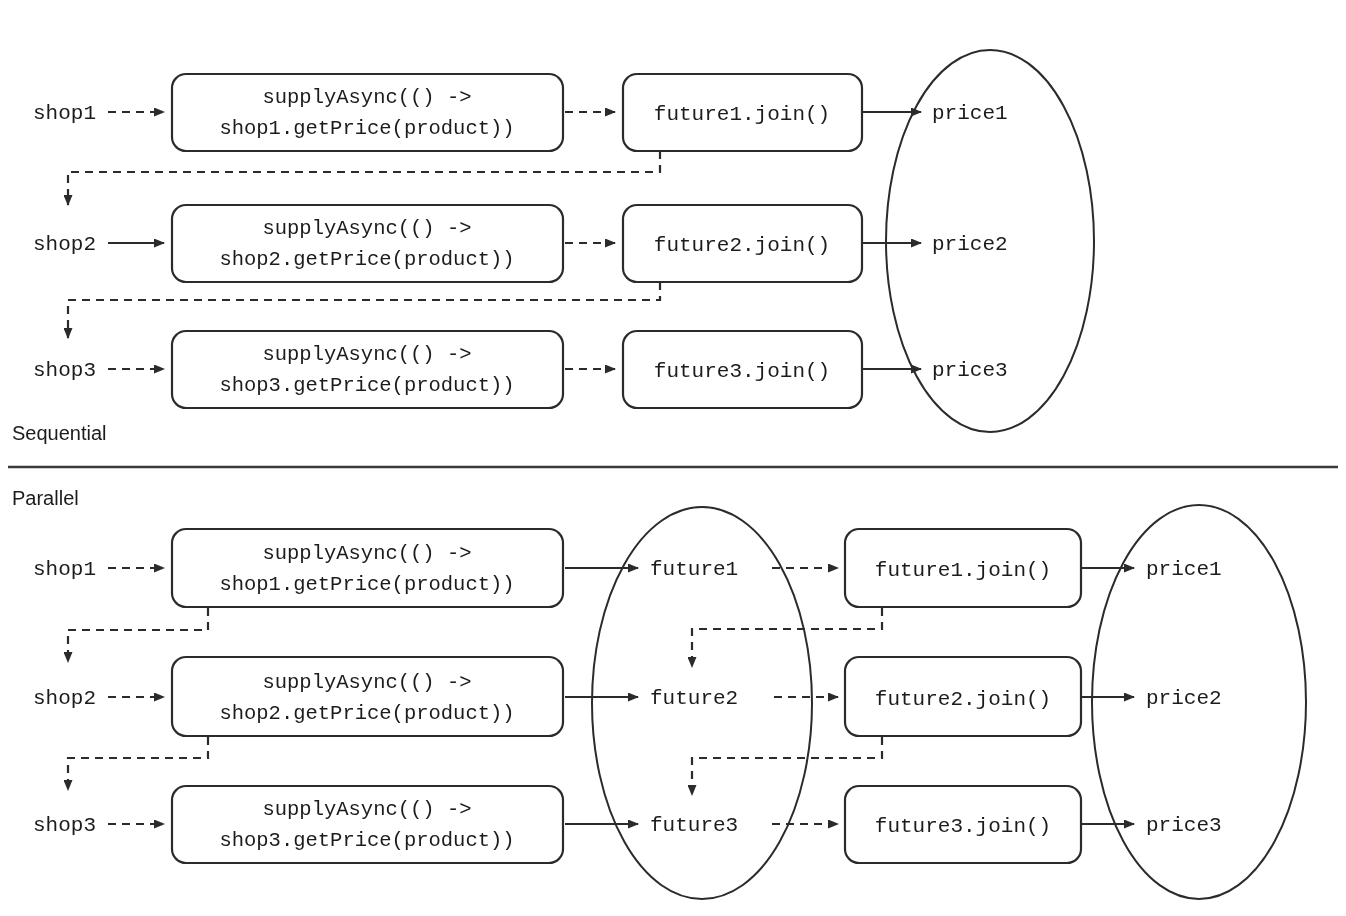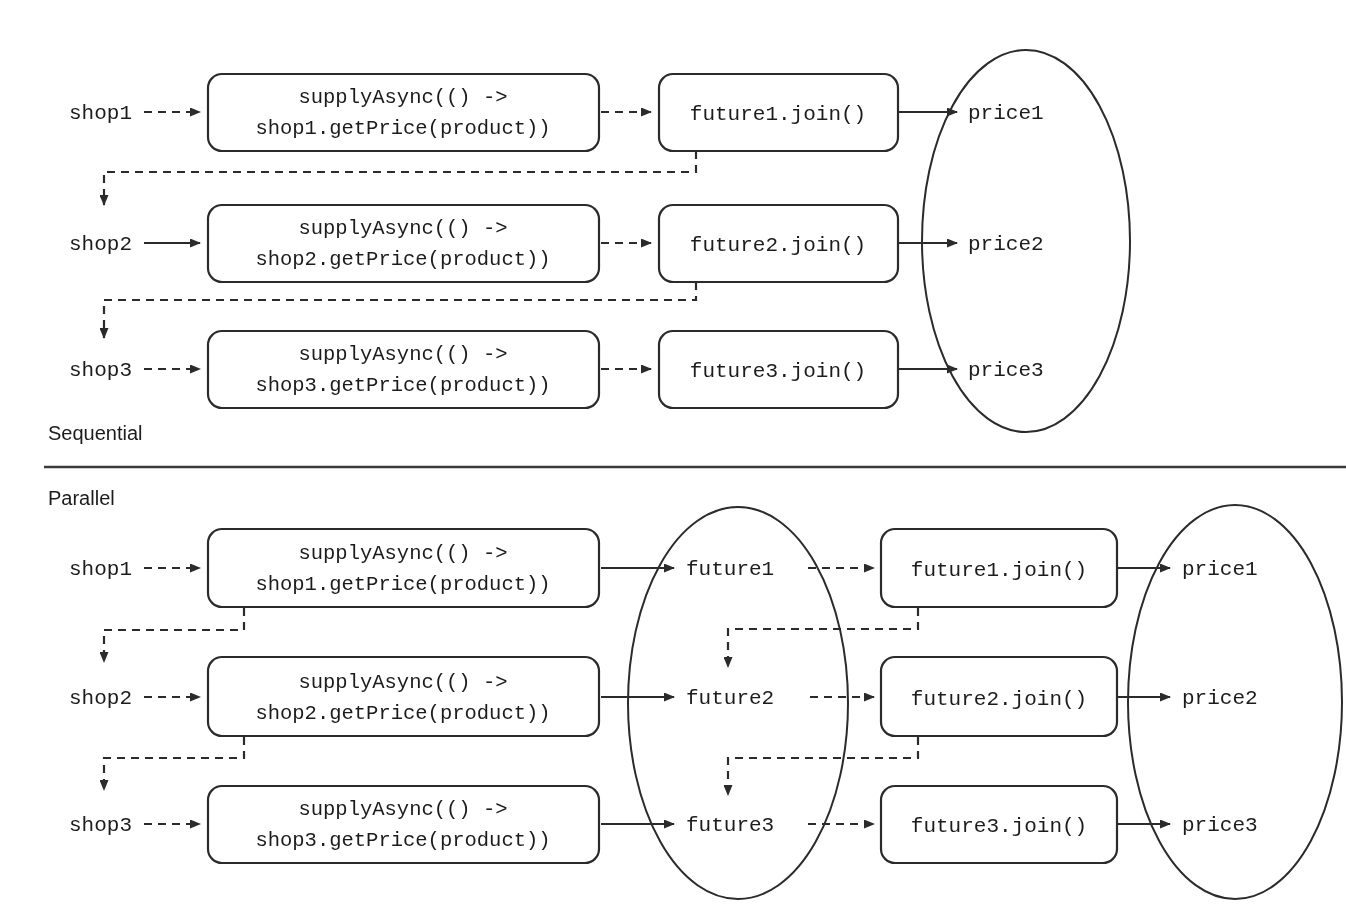--- a/index.html
+++ b/index.html
@@ -10,21 +10,20 @@
   body {
     width: 1346px;
     height: 916px;
     font-family: "Liberation Sans", sans-serif;
     overflow: hidden;
   }
   #diagram-root {
     position: relative;
     width: 1192px;
     height: 916px;
-    margin-left: 36px;
   }
   svg.diagram {
     display: block;
     width: 1346px;
     height: 916px;
   }
   .box-shape {
     fill: #ffffff;
     stroke: #2b2b2b;
     stroke-width: 2.2;

